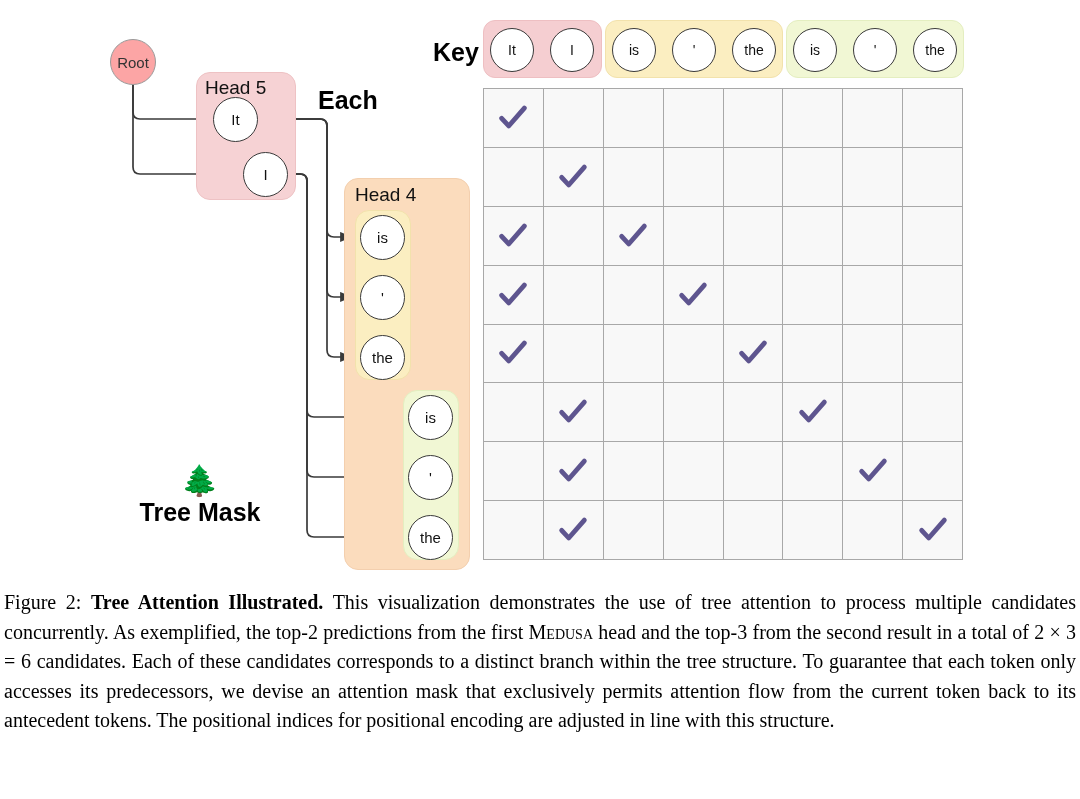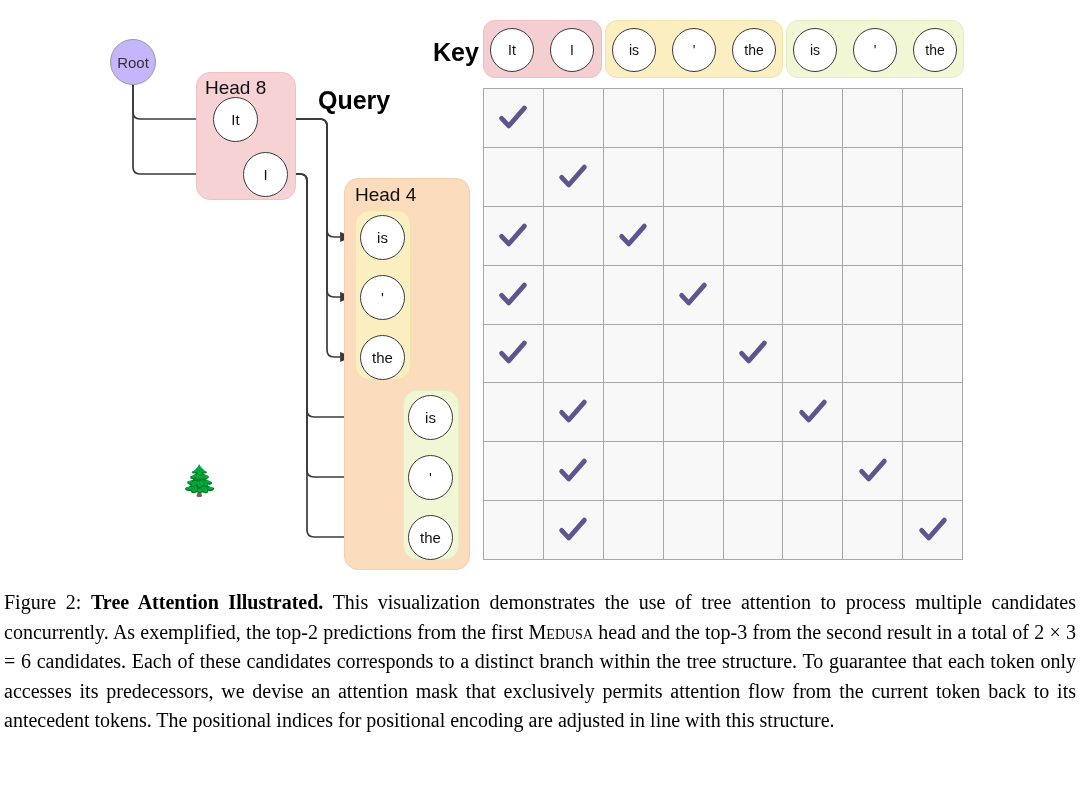--- a/index.html
+++ b/index.html
@@ -36,21 +36,21 @@
     background: #ffffff;
     border: 1.6px solid #3a3a3a;
     display: flex;
     align-items: center;
     justify-content: center;
     font-size: 15px;
     color: #111;
     box-sizing: border-box;
   }
   .node.root {
-    background: #c4b5fd;
+    background: #fca5a5;
     border: 1.4px solid #9a9a9a;
     color: #333;
     font-size: 15px;
   }
 
   .group-box {
     position: absolute;
     border-radius: 14px;
     box-sizing: border-box;
   }
@@ -181,21 +181,21 @@
       <path d="M262,119 L320,119 Q327,119 327,126 L327,290 Q327,297 334,297 L352,297"></path>
       <path d="M262,119 L320,119 Q327,119 327,126 L327,350 Q327,357 334,357 L352,357"></path>
 
       <path d="M292,174 L300,174 Q307,174 307,181 L307,410 Q307,417 314,417 L400,417"></path>
       <path d="M292,174 L300,174 Q307,174 307,181 L307,470 Q307,477 314,477 L400,477"></path>
       <path d="M292,174 L300,174 Q307,174 307,181 L307,530 Q307,537 314,537 L400,537"></path>
     </g>
   </svg>
 
   <div class="group-box head1-box" style="left:196px; top:72px; width:100px; height:128px;"></div>
-  <div class="box-title" style="left:205px; top:77px;">Head 8</div>
+  <div class="box-title" style="left:205px; top:77px;">Head 5</div>
 
   <div class="group-box head2-box" style="left:344px; top:178px; width:126px; height:392px;"></div>
   <div class="box-title" style="left:355px; top:184px;">Head 4</div>
 
   <div class="group-box inner-yellow" style="left:355px; top:210px; width:56px; height:170px;"></div>
   <div class="group-box inner-green" style="left:403px; top:390px; width:56px; height:170px;"></div>
 
   <div class="node root" style="left:110px; top:39px; width:46px; height:46px;">
     <span>Root</span>
   </div>
@@ -220,21 +220,21 @@
   <div class="node" style="left:408px; top:395px; width:45px; height:45px;">
     <span>is</span>
   </div>
   <div class="node" style="left:408px; top:455px; width:45px; height:45px;">
     <span>'</span>
   </div>
   <div class="node" style="left:408px; top:515px; width:45px; height:45px;">
     <span>the</span>
   </div>
 
-  <div class="bold-label" style="left:318px; top:86px;">Query</div>
+  <div class="bold-label" style="left:318px; top:86px;">Each</div>
 
   <div class="bold-label" style="left:433px; top:38px;">Key</div>
 
   <div class="key-group key-pink" style="left:483px; width:119px;">
     <div class="key-node" style="left:6px;">
         <span>It</span>
       </div>
     <div class="key-node" style="left:66px;">
         <span>I</span>
       </div>
@@ -382,20 +382,21 @@
       <div class="cell"></div>
       <div class="cell">
         <svg class="check" viewBox="0 0 24 24">
           <path d="M3.5 12.2 L8.8 18 L20.5 4.6" fill="none" stroke="#5e558f" stroke-width="3.6" stroke-linecap="round" stroke-linejoin="round"></path>
         </svg>
       </div>
     </div>
 
   <div id="tree-mask-block">
     <span id="tree-icon">🌲</span>
+    <div id="tree-mask-text">Tree Mask</div>
   </div>
 
 </div>
 
 <div id="caption">
   <span>Figure 2:</span>
   <span class="lead">Tree Attention Illustrated.</span><span> This visualization demonstrates the use of tree attention to process multiple candidates concurrently. As exemplified, the top-2 predictions from the first </span><span class="smallcaps">Medusa</span><span> head and the top-3 from the second result in a total of </span><span class="math">2 × 3 = 6</span><span> candidates. Each of these candidates corresponds to a distinct branch within the tree structure. To guarantee that each token only accesses its predecessors, we devise an attention mask that exclusively permits attention flow from the current token back to its antecedent tokens. The positional indices for positional encoding are adjusted in line with this structure.</span>
 </div>
 
 </body></html>

